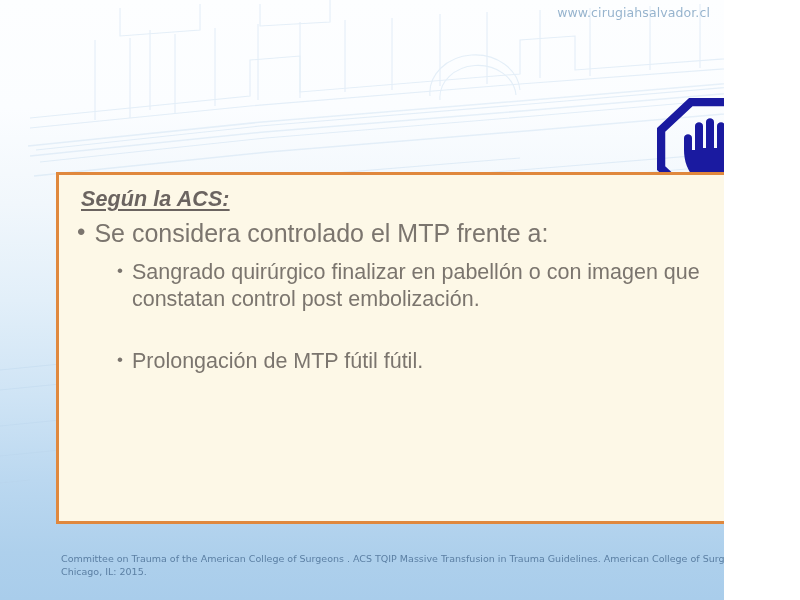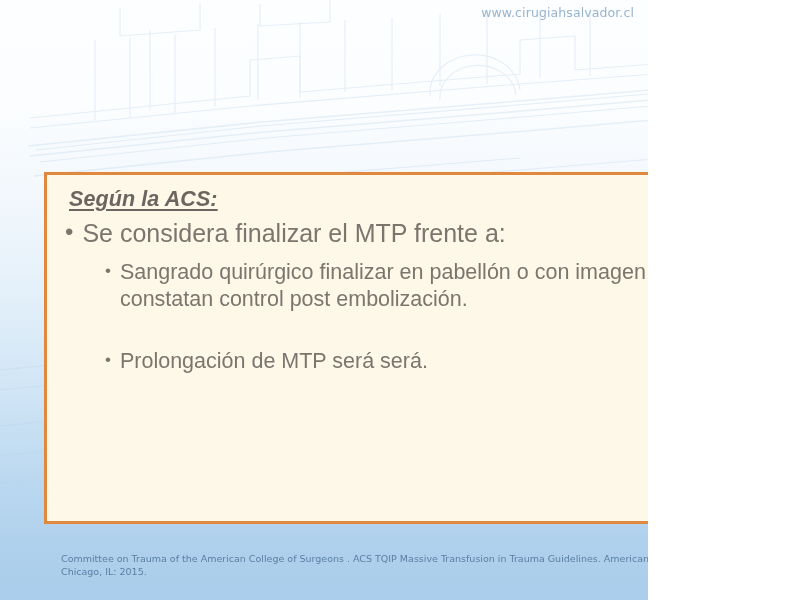--- a/index.html
+++ b/index.html
@@ -5,21 +5,21 @@
   * { margin:0; padding:0; box-sizing:border-box; }
 
   html, body {
     width:800px; height:600px;
     overflow:hidden;
     font-family:"Liberation Sans", sans-serif;
   }
 
   #slide {
     position:relative;
-    width:648px; height:600px;
+    width:724px; height:600px;
     background:linear-gradient(to bottom,
         #fdfeff 0%,
         #fbfdff 18%,
         #f1f7fc 34%,
         #e2eff9 50%,
         #cfe4f5 66%,
         #bbd8f0 80%,
         #aed0ec 92%,
         #a9cdeb 100%);
     overflow:hidden;
@@ -59,21 +59,21 @@
   
   #stop-icon {
     position:absolute;
     left:657px; top:98px;
     width:112px; height:102px;
   }
 
   
   #content-box {
     position:absolute;
-    left:44px; top:172px;
+    left:56px; top:172px;
     width:690px; height:352px;
     background:#fdf8e7;
     border:3px solid #e0883d;
     padding:10px 16px 0 14px;
   }
 
   #acs-heading {
     font-size:21.5px;
     font-weight:bold;
     font-style:italic;
@@ -190,30 +190,30 @@
              L 48 90 Z" fill="#1a1aa0"></path>
     <rect x="41" y="84" width="27" height="10" fill="#1a1aa0"></rect>
   </svg>
 
   <div id="content-box">
 
     <div id="acs-heading">Según la ACS:</div>
 
     <div class="bullet-l1">
       <span class="dot">•</span>
-      <span>Se considera finalizar el MTP frente a:</span>
+      <span>Se considera controlado el MTP frente a:</span>
     </div>
 
     <div class="bullet-l2">
       <span class="dot">•</span>
       <span>Sangrado quirúrgico finalizar en pabellón o con imagen que constatan control post embolización.</span>
     </div>
 
     <div class="bullet-l2 spaced">
       <span class="dot">•</span>
-      <span>Prolongación de MTP será será.</span>
+      <span>Prolongación de MTP fútil fútil.</span>
     </div>
 
   </div>
 
   <div id="footer-citation">Committee on Trauma of the American College of Surgeons . ACS TQIP Massive Transfusion in Trauma Guidelines. American College of Surgeons; Chicago, IL: 2015.</div>
 
 </div>
 
 </body></html>

